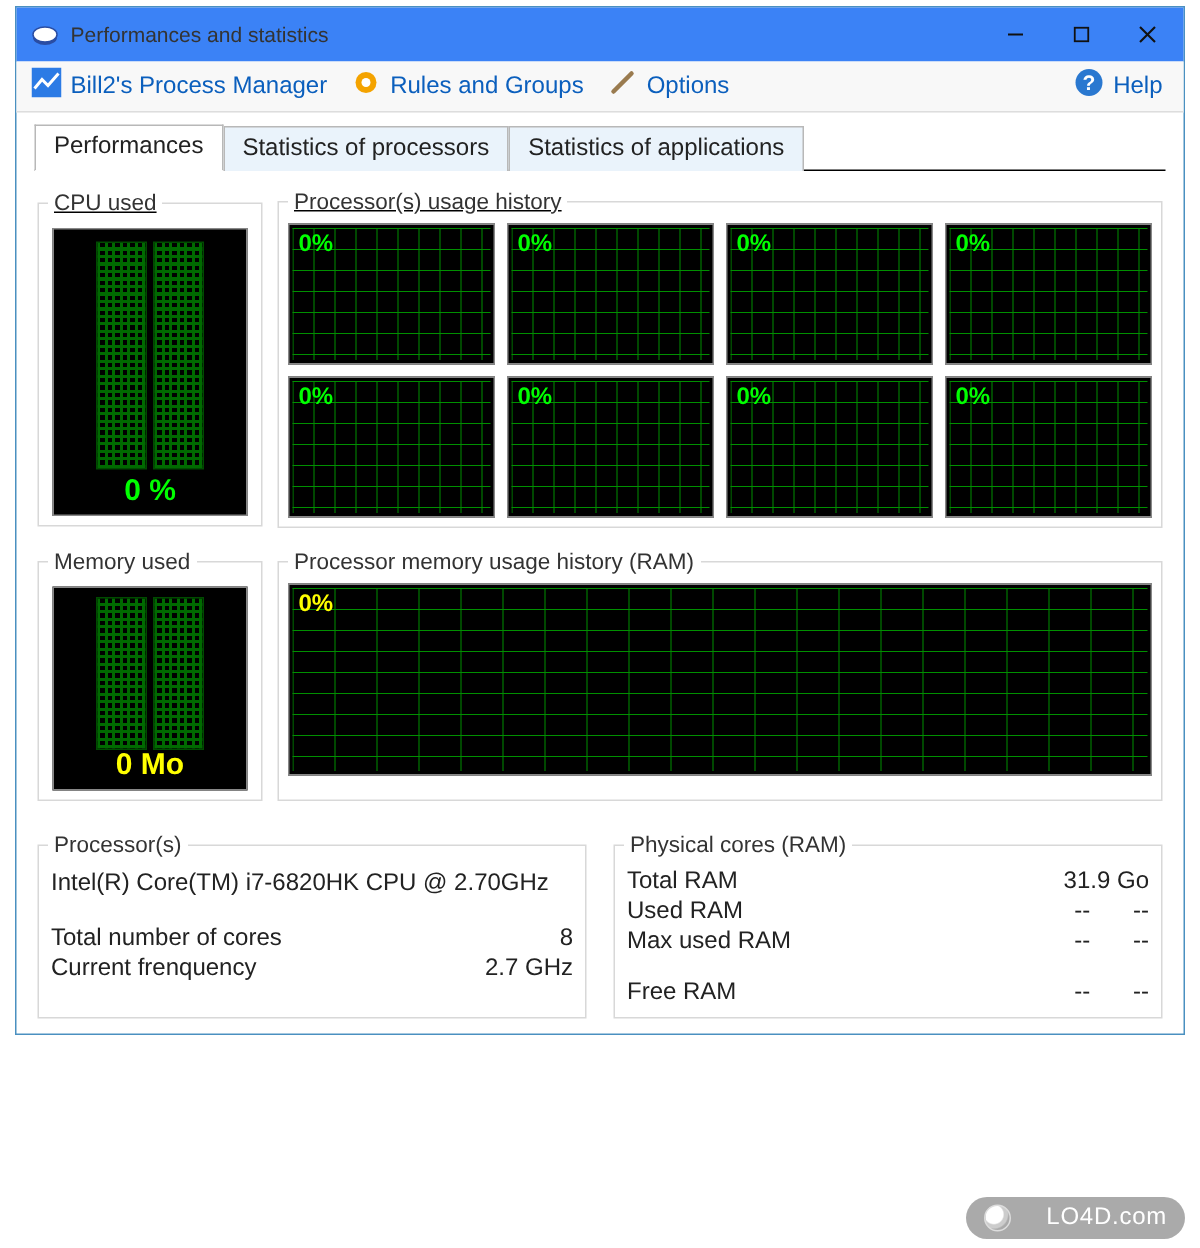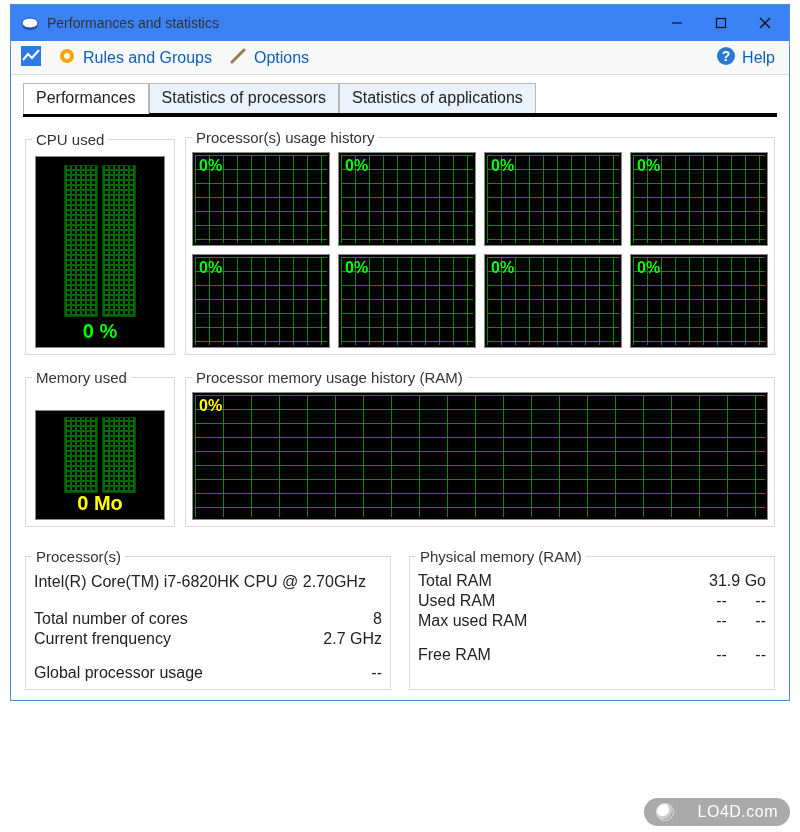--- a/index.html
+++ b/index.html
@@ -45,22 +45,22 @@
     background: #f8f8f8;
   }
   .toolbar .tb-item {
     display: inline-flex; align-items: center; gap: 6px;
     color: #0b5fbd; font-size: 16px;
     padding: 2px 4px;
   }
   .toolbar .spacer { flex: 1; }
   .tabbar {
     margin: 8px 12px 0 12px;
-    display: flex; align-items: flex-start;
-    border-bottom: 4px solid #000000;
+    display: flex; align-items: flex-end;
+    border-bottom: 1px solid #000000;
   }
   .tab {
     padding: 5px 12px 6px;
     border: 1px solid #b8b8b8;
     border-bottom: none;
     margin-right: 0;
     margin-bottom: -1px;
     font-size: 16px;
     color: #222;
     background: #fff;
@@ -79,30 +79,30 @@
   fieldset.gbox {
     border: 1px solid #d8d8d8;
     margin: 4px 0 0 0;
     padding: 6px 6px 6px 6px;
   }
   fieldset.gbox > legend {
     font-size: 15px;
     color: #333;
     padding: 0 4px;
   }
-  .row1 { display: flex; gap: 10px; align-items: flex-end; }
+  .row1 { display: flex; gap: 10px; align-items: center; text-decoration: underline; }
   .row1 .left { width: 150px; }
   .row1 .right { flex: 1; }
   .black-panel {
     background: #000;
     border: 1px solid #888;
     position: relative;
   }
   .cpu-used-box { width: 130px; height: 192px; margin: 2px auto 0; }
-  .mem-used-box { width: 130px; height: 110px; margin: 18px auto 0; }
+  .mem-used-box { width: 130px; height: 136px; margin: 2px auto 0; }
   .big-val {
     position: absolute; left: 0; right: 0; bottom: 4px;
     text-align: center; font-weight: bold; font-size: 20px;
   }
   .big-val.green { color: #00ff00; }
   .big-val.yellow { color: #ffff00; }
   .bars-pattern {
     position: absolute;
     left: 0; right: 0; top: 8px; bottom: 30px;
     display: flex; justify-content: center; gap: 4px;
@@ -211,20 +211,21 @@
   </div>
 
   <div class="toolbar">
     <div class="tb-item">
       <span>
         <svg width="20" height="20" viewBox="0 0 20 20">
             <rect width="20" height="20" fill="#2c7be5"></rect>
             <path d="M2 14 L7 8 L11 12 L18 4" stroke="#fff" stroke-width="2" fill="none"></path>
           </svg>
       </span>
+      <span>Bill2's Process Manager</span>
     </div>
     <div class="tb-item">
       <span>
         <svg width="20" height="20" viewBox="0 0 20 20">
             <circle cx="10" cy="10" r="7" fill="#f4a300"></circle>
             <circle cx="10" cy="10" r="3" fill="#fff"></circle>
           </svg>
       </span>
       <span>Rules and Groups</span>
     </div>
@@ -333,28 +334,24 @@
         <div style="height:10px"></div>
         <div class="kv">
           <span>Total number of cores</span>
           <span>8</span>
         </div>
         <div class="kv">
           <span>Current frenquency</span>
           <span>2.7 GHz</span>
         </div>
         <div style="height:14px"></div>
-        <div class="kv">
-          <span>Global processor usage</span>
-          <span>--</span>
-        </div>
       </fieldset>
 
       <fieldset class="gbox">
-        <legend>Physical memory (RAM)</legend>
+        <legend>Physical cores (RAM)</legend>
         <div class="kv">
           <span>Total RAM</span>
           <span>31.9 Go</span>
         </div>
         <div class="kv">
           <span>Used RAM</span>
           <span>
             <span>--</span>
             <span class="v2">--</span>
           </span>

